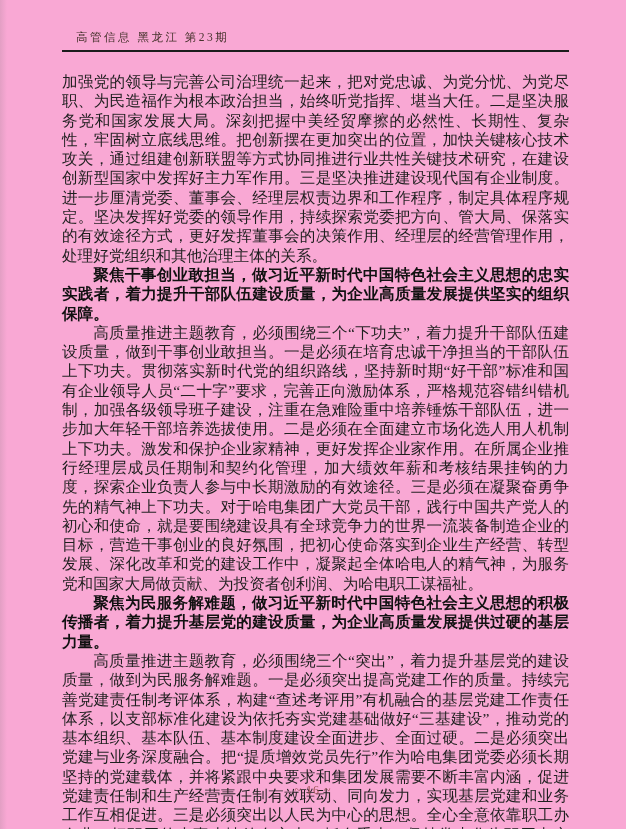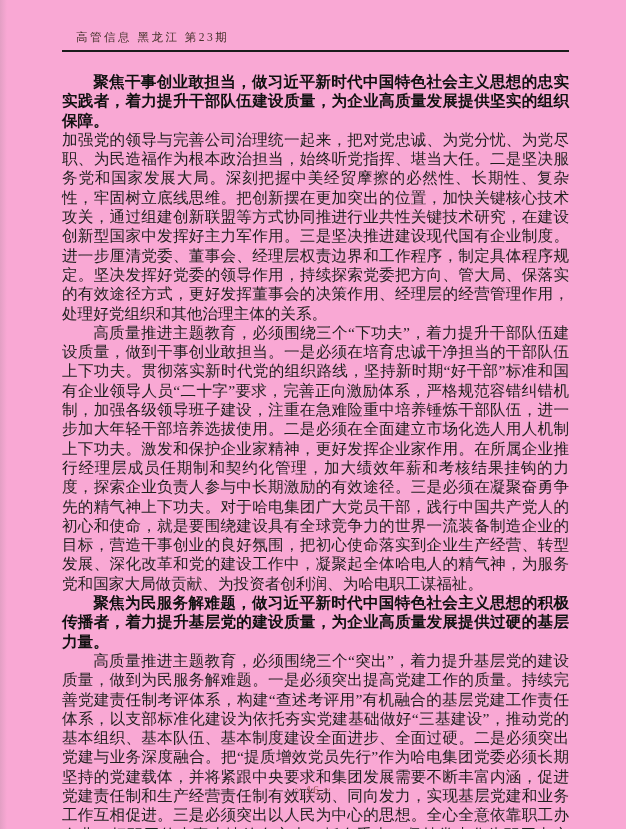--- a/index.html
+++ b/index.html
@@ -72,22 +72,22 @@
 <body>
 
 <div class="page">
 
   <header class="page-header">
     <div class="header-title">高管信息 黑龙江  第23期</div>
     <div class="header-rule"></div>
   </header>
 
   <main class="doc-body">
+      <p class="para para-body">加强党的领导与完善公司治理统一起来，把对党忠诚、为党分忧、为党尽职、为民造福作为根本政治担当，始终听党指挥、堪当大任。二是坚决服务党和国家发展大局。深刻把握中美经贸摩擦的必然性、长期性、复杂性，牢固树立底线思维。把创新摆在更加突出的位置，加快关键核心技术攻关，通过组建创新联盟等方式协同推进行业共性关键技术研究，在建设创新型国家中发挥好主力军作用。三是坚决推进建设现代国有企业制度。进一步厘清党委、董事会、经理层权责边界和工作程序，制定具体程序规定。坚决发挥好党委的领导作用，持续探索党委把方向、管大局、保落实的有效途径方式，更好发挥董事会的决策作用、经理层的经营管理作用，处理好党组织和其他治理主体的关系。</p>
       <p class="para para-heading indent">聚焦干事创业敢担当，做习近平新时代中国特色社会主义思想的忠实实践者，着力提升干部队伍建设质量，为企业高质量发展提供坚实的组织保障。</p>
-      <p class="para para-body">加强党的领导与完善公司治理统一起来，把对党忠诚、为党分忧、为党尽职、为民造福作为根本政治担当，始终听党指挥、堪当大任。二是坚决服务党和国家发展大局。深刻把握中美经贸摩擦的必然性、长期性、复杂性，牢固树立底线思维。把创新摆在更加突出的位置，加快关键核心技术攻关，通过组建创新联盟等方式协同推进行业共性关键技术研究，在建设创新型国家中发挥好主力军作用。三是坚决推进建设现代国有企业制度。进一步厘清党委、董事会、经理层权责边界和工作程序，制定具体程序规定。坚决发挥好党委的领导作用，持续探索党委把方向、管大局、保落实的有效途径方式，更好发挥董事会的决策作用、经理层的经营管理作用，处理好党组织和其他治理主体的关系。</p>
       <p class="para para-body indent">高质量推进主题教育，必须围绕三个“下功夫”，着力提升干部队伍建设质量，做到干事创业敢担当。一是必须在培育忠诚干净担当的干部队伍上下功夫。贯彻落实新时代党的组织路线，坚持新时期“好干部”标准和国有企业领导人员“二十字”要求，完善正向激励体系，严格规范容错纠错机制，加强各级领导班子建设，注重在急难险重中培养锤炼干部队伍，进一步加大年轻干部培养选拔使用。二是必须在全面建立市场化选人用人机制上下功夫。激发和保护企业家精神，更好发挥企业家作用。在所属企业推行经理层成员任期制和契约化管理，加大绩效年薪和考核结果挂钩的力度，探索企业负责人参与中长期激励的有效途径。三是必须在凝聚奋勇争先的精气神上下功夫。对于哈电集团广大党员干部，践行中国共产党人的初心和使命，就是要围绕建设具有全球竞争力的世界一流装备制造企业的目标，营造干事创业的良好氛围，把初心使命落实到企业生产经营、转型发展、深化改革和党的建设工作中，凝聚起全体哈电人的精气神，为服务党和国家大局做贡献、为投资者创利润、为哈电职工谋福祉。</p>
       <p class="para para-heading indent">聚焦为民服务解难题，做习近平新时代中国特色社会主义思想的积极传播者，着力提升基层党的建设质量，为企业高质量发展提供过硬的基层力量。</p>
       <p class="para para-body indent">高质量推进主题教育，必须围绕三个“突出”，着力提升基层党的建设质量，做到为民服务解难题。一是必须突出提高党建工作的质量。持续完善党建责任制考评体系，构建“查述考评用”有机融合的基层党建工作责任体系，以支部标准化建设为依托夯实党建基础做好“三基建设”，推动党的基本组织、基本队伍、基本制度建设全面进步、全面过硬。二是必须突出党建与业务深度融合。把“提质增效党员先行”作为哈电集团党委必须长期坚持的党建载体，并将紧跟中央要求和集团发展需要不断丰富内涵，促进党建责任制和生产经营责任制有效联动、同向发力，实现基层党建和业务工作互相促进。三是必须突出以人民为中心的思想。全心全意依靠职工办企业，把职工的大事小情放在心上、抓在手上，坚持常态化为职工办实事、办好事,以“让职工生活得更殷实”为出发点和落脚点抓发展、抓改革，以实际行动让职工享受到企业高质量发展的成果。</p>
     </main>
 
   <footer class="page-footer">
     <span class="page-number">~ 16 ~</span>
   </footer>
 
 </div>

